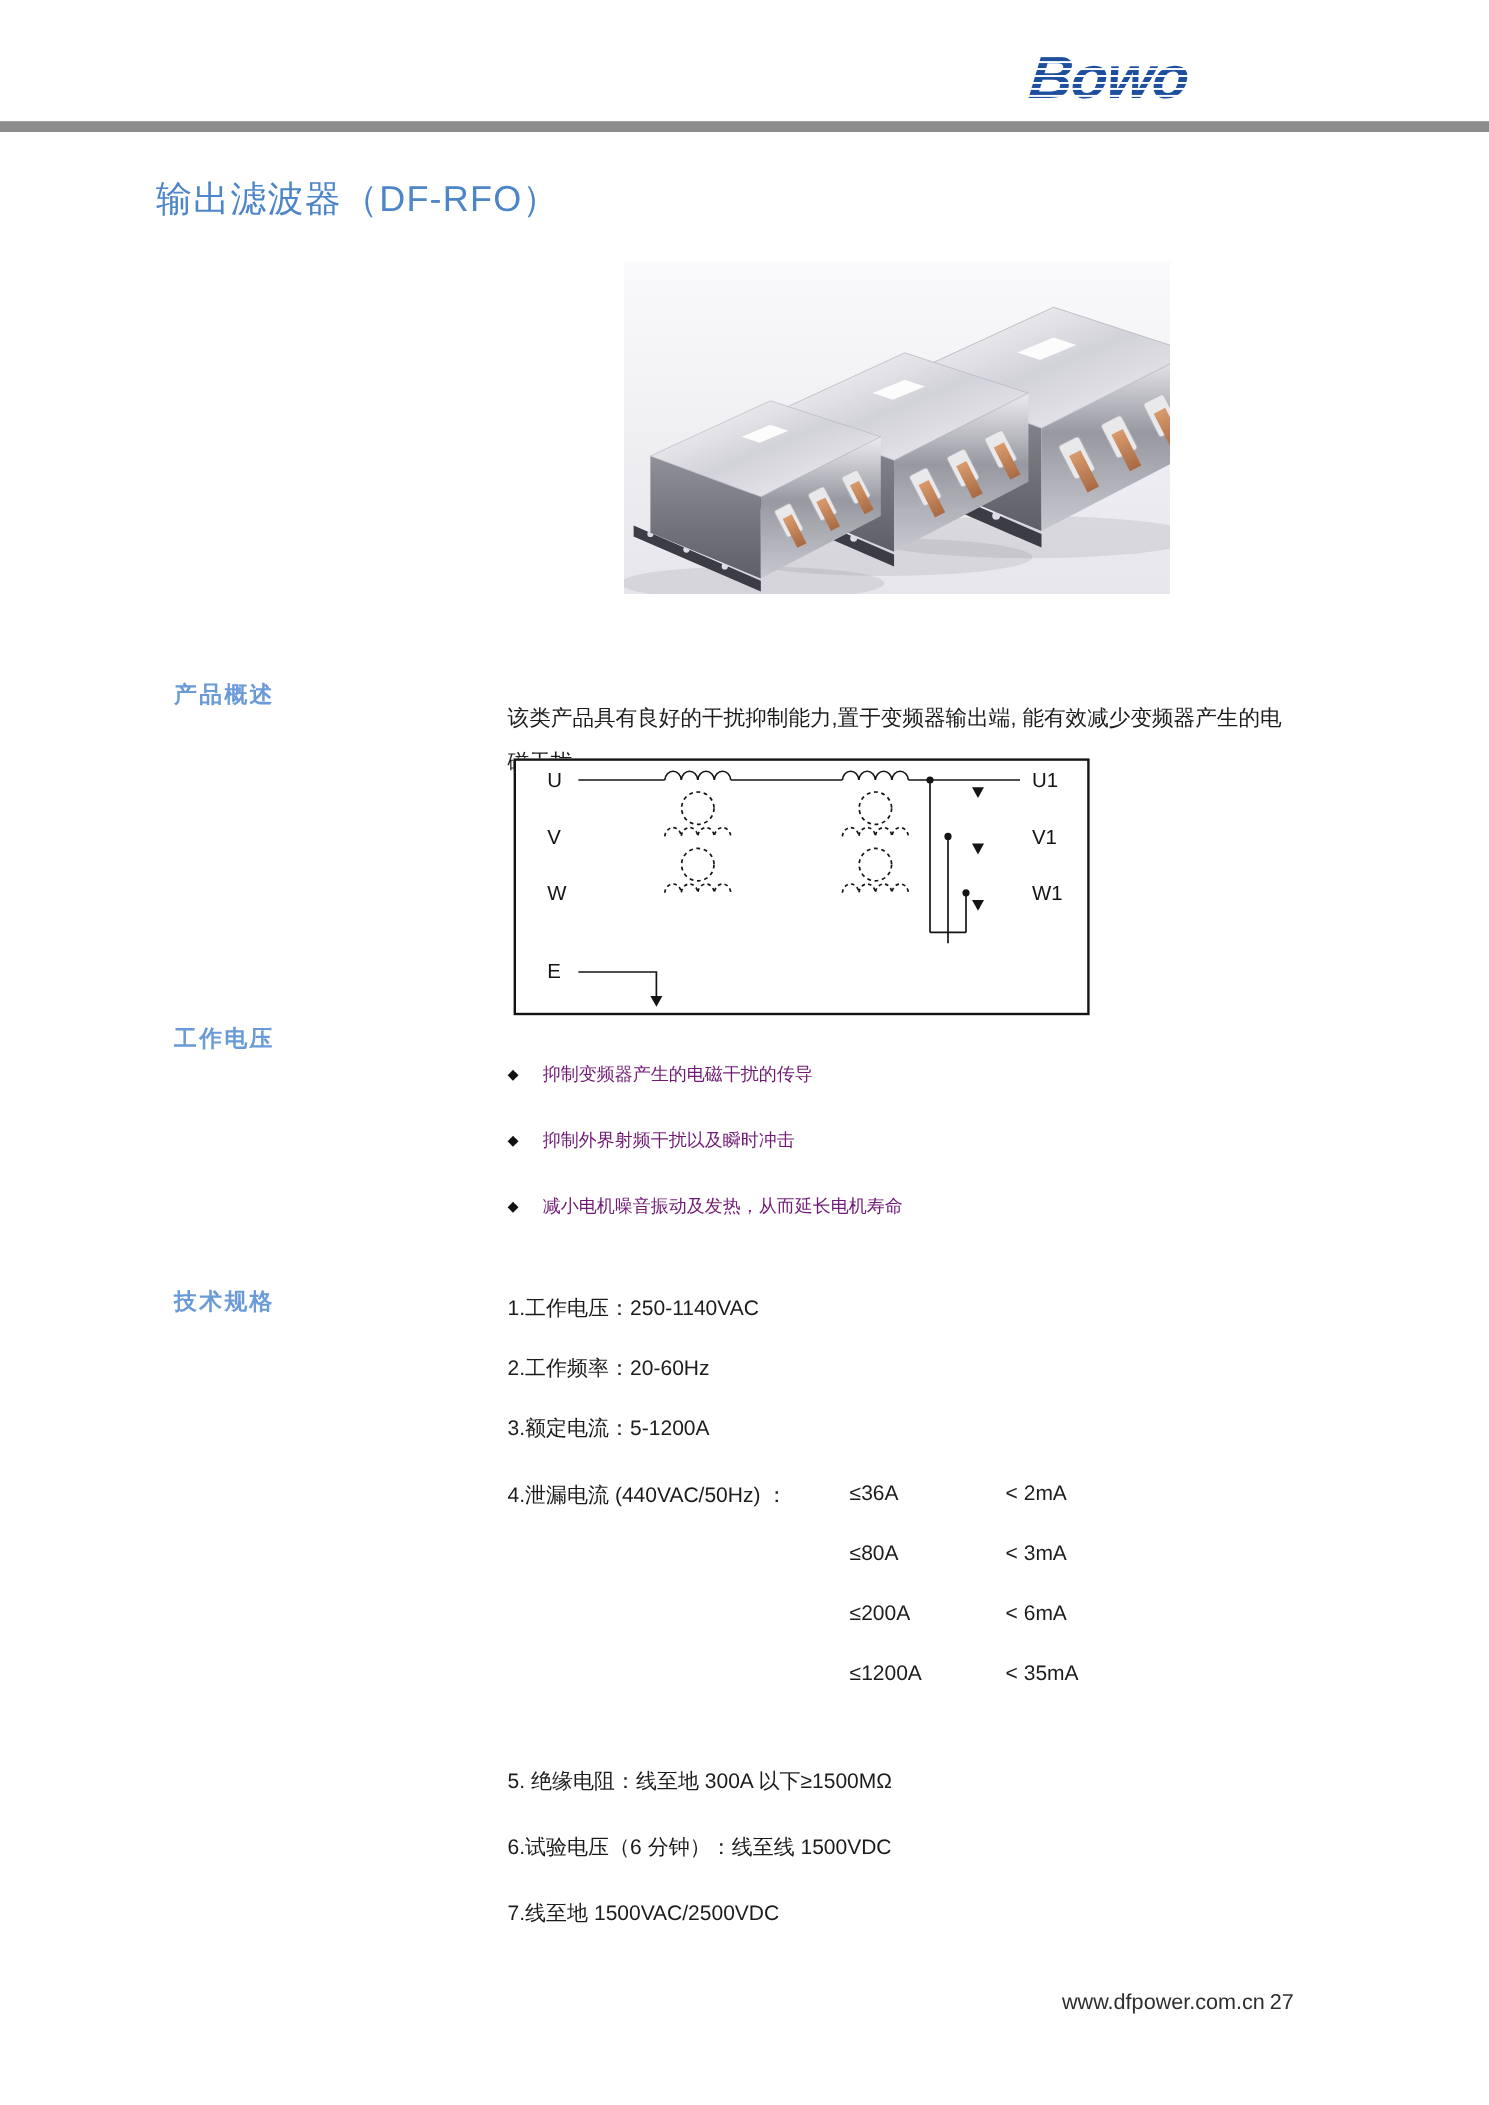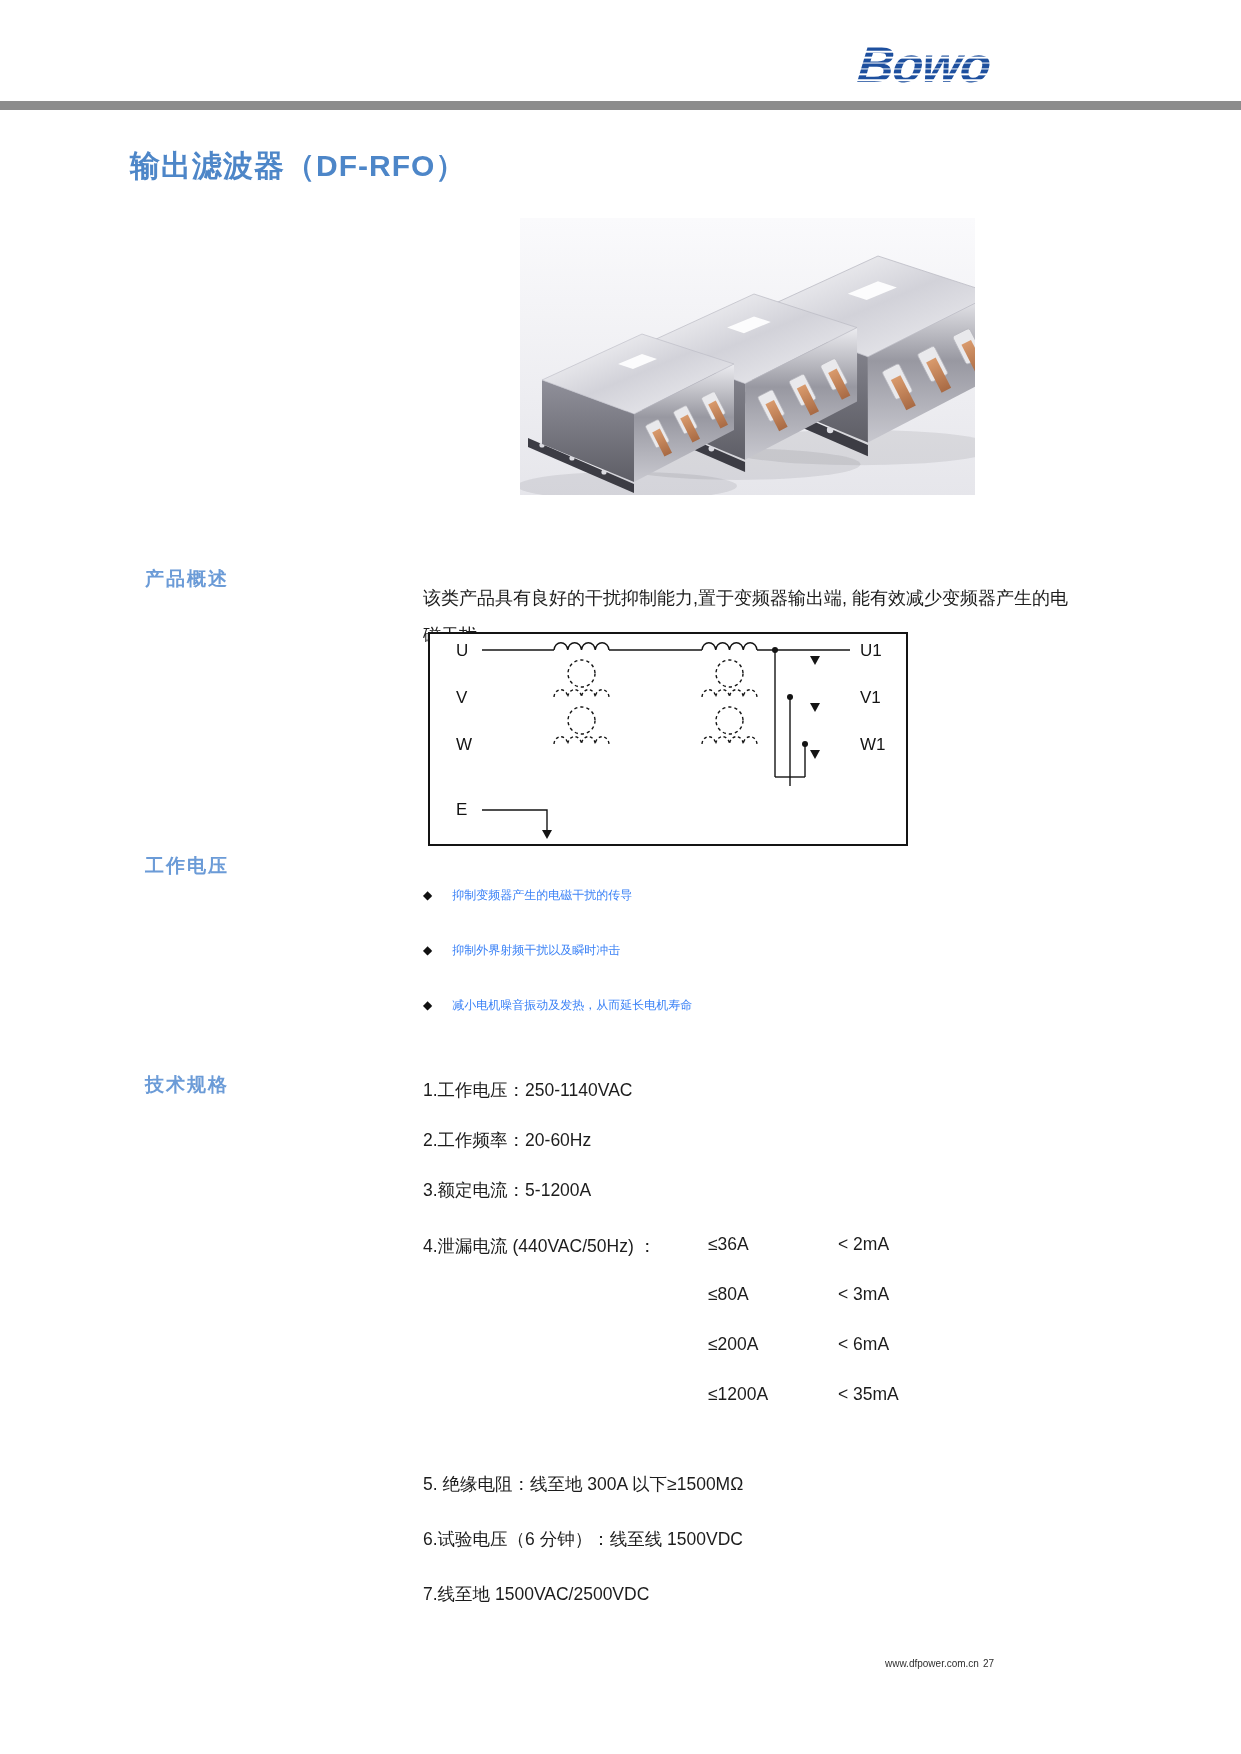--- a/index.html
+++ b/index.html
@@ -23,21 +23,21 @@
     .logo-text {
       background-image:repeating-linear-gradient(to bottom,#1d4f9e 0px,#1d4f9e 4px,rgba(255,255,255,0) 4px,rgba(255,255,255,0) 5.6px);
       -webkit-background-clip:text; background-clip:text;
       -webkit-text-fill-color:transparent;
     }
   }
   .topbar { position:absolute; left:0; top:101px; width:1241px; height:9px; background:#8c8c8c; }
 
   .page-title {
     position:absolute; left:130px; top:146px;
-    font-size:30px; font-weight:bold; color:#4d86c8; letter-spacing:1px;
+    font-size:30px; font-weight:normal; color:#4d86c8; letter-spacing:1px;
   }
 
   
   .photo { position:absolute; left:520px; top:218px; width:455px; height:277px; }
   .photo svg { display:block; }
 
   
   .sec-heading {
     position:absolute; left:145px;
     font-size:19px; font-weight:bold; color:#6b9bd7; letter-spacing:2px;
@@ -59,31 +59,31 @@
   }
   .diagram svg { display:block; }
   .diag-label { font-size:17px; fill:#141414; font-family:"Liberation Sans",sans-serif; }
 
   
   .bullet-row {
     position:absolute; left:423px; width:640px; height:26px;
     display:flex; align-items:center;
   }
   .bullet-glyph { font-size:12px; color:#111; margin-right:20px; }
-  .bullet-text { font-size:12px; color:#3b82f6; }
+  .bullet-text { font-size:15px; color:#701a75; }
 
   
   .spec-row { position:absolute; left:423px; font-size:17.5px; color:#1c1c1c; white-space:nowrap;margin-top:20px; }
   .leak-wrap { position:absolute; left:423px; width:560px; font-size:17.5px; color:#1c1c1c;margin-top:26px; }
   .leak-current { position:absolute; left:285px; }
   .leak-value { position:absolute; left:415px; }
 
   
   .footer {
-    position:absolute; left:885px; top:1658px; font-size:10px; color:#2e2e2e;
+    position:absolute; left:885px; top:1658px; font-size:18px; color:#2e2e2e;
     display:flex; align-items:center;
   }
   .footer .pageno { margin-left:4px; }
 </style>
 </head>
 <body>
 
 <div class="page">
 
   <div class="logo">

